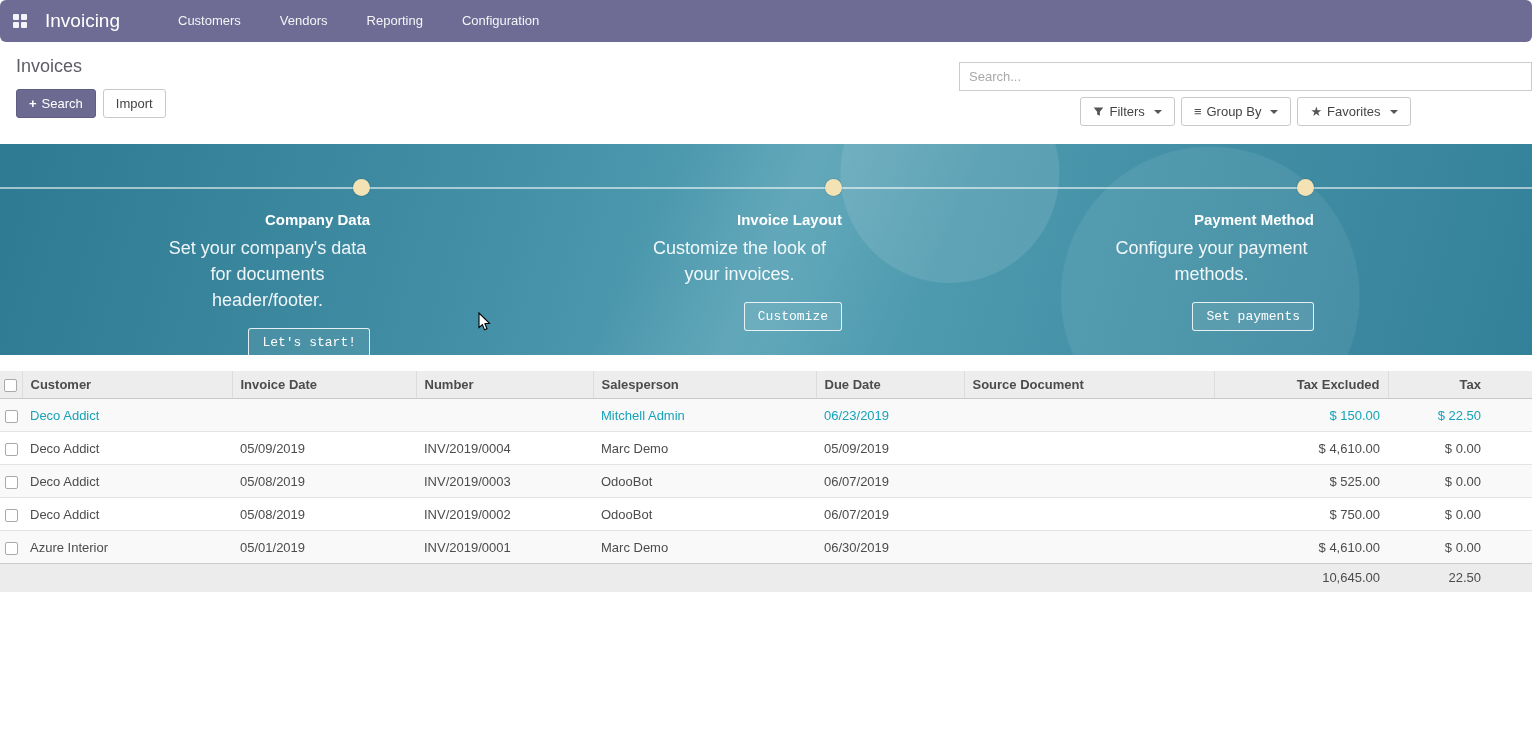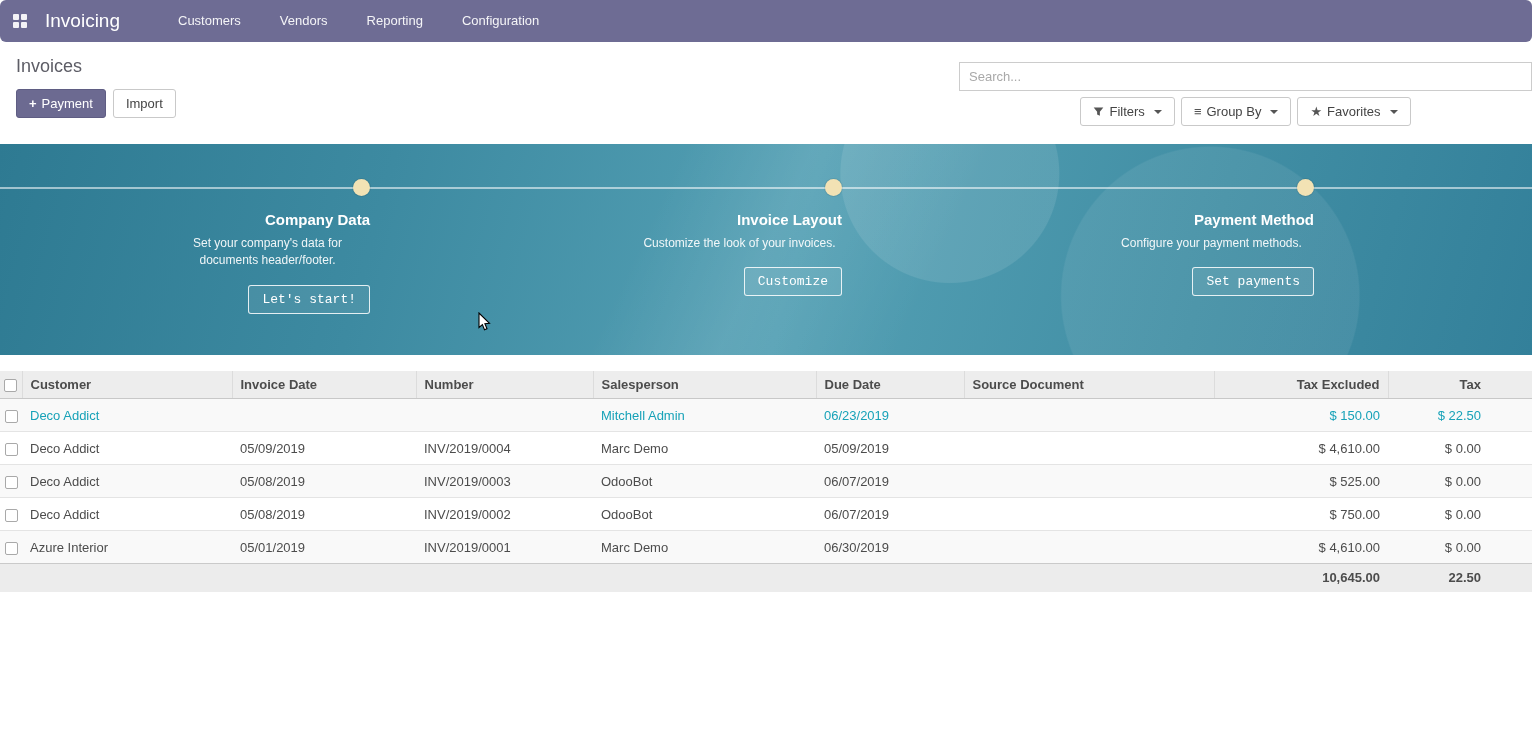--- a/index.html
+++ b/index.html
@@ -51,21 +51,21 @@
     content: ""; position: absolute; inset: 0; pointer-events: none;
     background:
       radial-gradient(circle 110px at 62% 14%, rgba(255,255,255,.10), rgba(255,255,255,.10) 99%, transparent),
       radial-gradient(circle 150px at 79% 72%, rgba(255,255,255,.07), rgba(255,255,255,.07) 99%, transparent),
       linear-gradient(115deg, transparent 42%, rgba(255,255,255,.09) 50%, transparent 61%);
   }
   .progress-line { position: absolute; left: 0; right: 0; top: 43px; height: 2px; background: rgba(255,255,255,.55); }
   .step { position: absolute; top: 35px; width: 240px; display: flex; flex-direction: column; align-items: flex-end; text-align: center; color: #fff; }
   .step .dot { width: 17px; height: 17px; border-radius: 50%; background: var(--dot); box-shadow: 0 0 0 1px rgba(0,0,0,.08); }
   .step h3 { margin: 15px 0 0; font-size: 15px; font-weight: bold; }
-  .step p { margin: 7px 0 0; font-size: 12px; line-height: 1.45; color: rgba(255,255,255,.92); width: 205px; }
+  .step p { margin: 7px 0 0; font-size: 18px; line-height: 1.45; color: rgba(255,255,255,.92); width: 205px; }
   .banner-btn {
     margin-top: 15px; font-family: Liberation Mono, monospace; font-size: 13px; color: #fff;
     background: rgba(255,255,255,.08); border: 1px solid rgba(255,255,255,.85);
     border-radius: 3px; padding: 6px 13px; cursor: pointer;
   }
   .step1 { left: 130px; } .step2 { left: 602px; } .step3 { left: 1074px; }
   .cursor { position: absolute; left: 478px; top: 168px; z-index: 5; }
 
   
   .list-view { margin-top: 16px; }
@@ -78,21 +78,21 @@
   }
   thead th:first-child { border-left: none; }
   tbody td {
     padding: 0 8px; height: 33px; border-top: 1px solid #e4e4e4;
     overflow: hidden; white-space: nowrap; text-overflow: ellipsis;
   }
   tbody tr { cursor: pointer; }
   tbody tr:first-child td { border-top: none; }
   tbody tr:nth-child(odd) { background: #f9f9f9; }
   tbody tr.highlight td { color: var(--teal-link); }
-  tfoot td { background: #ececec; border-top: 1px solid #cacaca; font-weight: bold; height: 28px; padding: 0 8px; }
+  tfoot td { background: #ececec; border-top: 1px solid #cacaca; font-weight: normal; height: 28px; padding: 0 8px; }
   .num { text-align: right; }
   .tax-col { padding-right: 51px; padding-left: 40px; }
   .cb-col { text-align: center; padding: 0; width: 22px; }
   .cb { display: inline-block; width: 13px; height: 13px; border: 1px solid #a9a9a9; border-radius: 2px; background: #fff; vertical-align: middle; cursor: pointer; }
 </style>
 </head>
 <body>
 
 <nav class="top-nav">
   <div class="apps-btn">
@@ -110,21 +110,21 @@
     <a>Reporting</a>
     <a>Configuration</a>
   </div>
 </nav>
 
 <div class="control-panel">
   <h1 class="breadcrumb">Invoices</h1>
   <div class="cp-buttons">
     <button class="btn btn-primary">
       <span class="plus">+</span>
-      <span>Payment</span>
+      <span>Search</span>
     </button>
     <button class="btn">Import</button>
   </div>
 
   <div class="cp-right">
     <input class="search-input" type="text" placeholder="Search..." style="">
     <div class="filter-row">
       <button class="btn">
         <svg class="funnel" width="11" height="11" viewBox="0 0 16 16">
             <path d="M1 2h14L10 8.5V14l-4-1.8V8.5z" fill="#555"></path>

